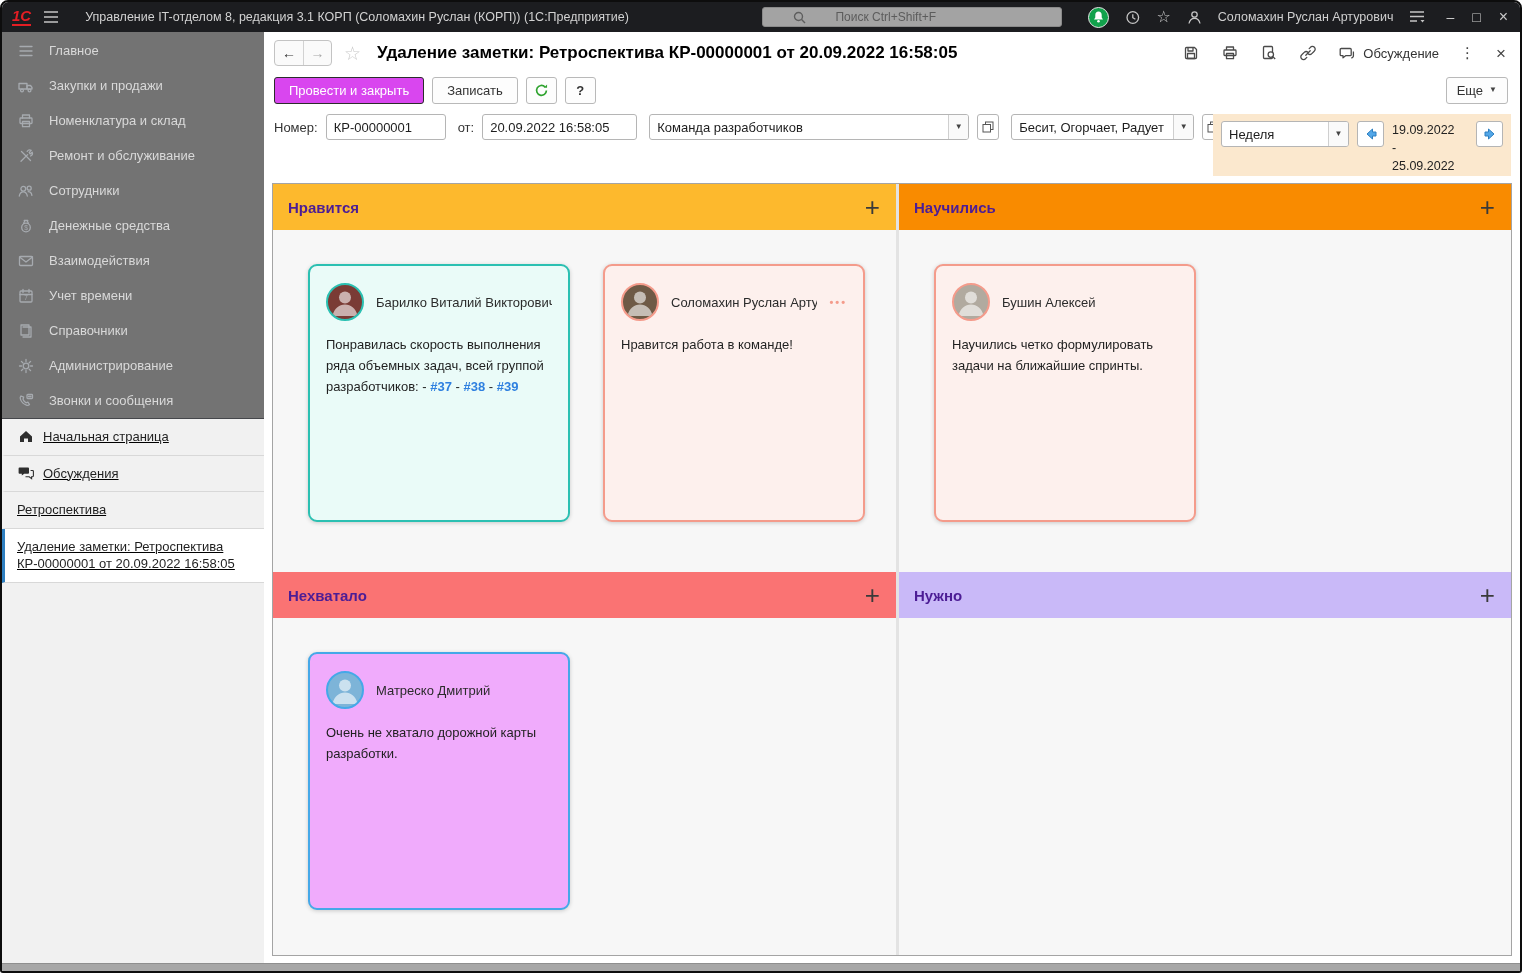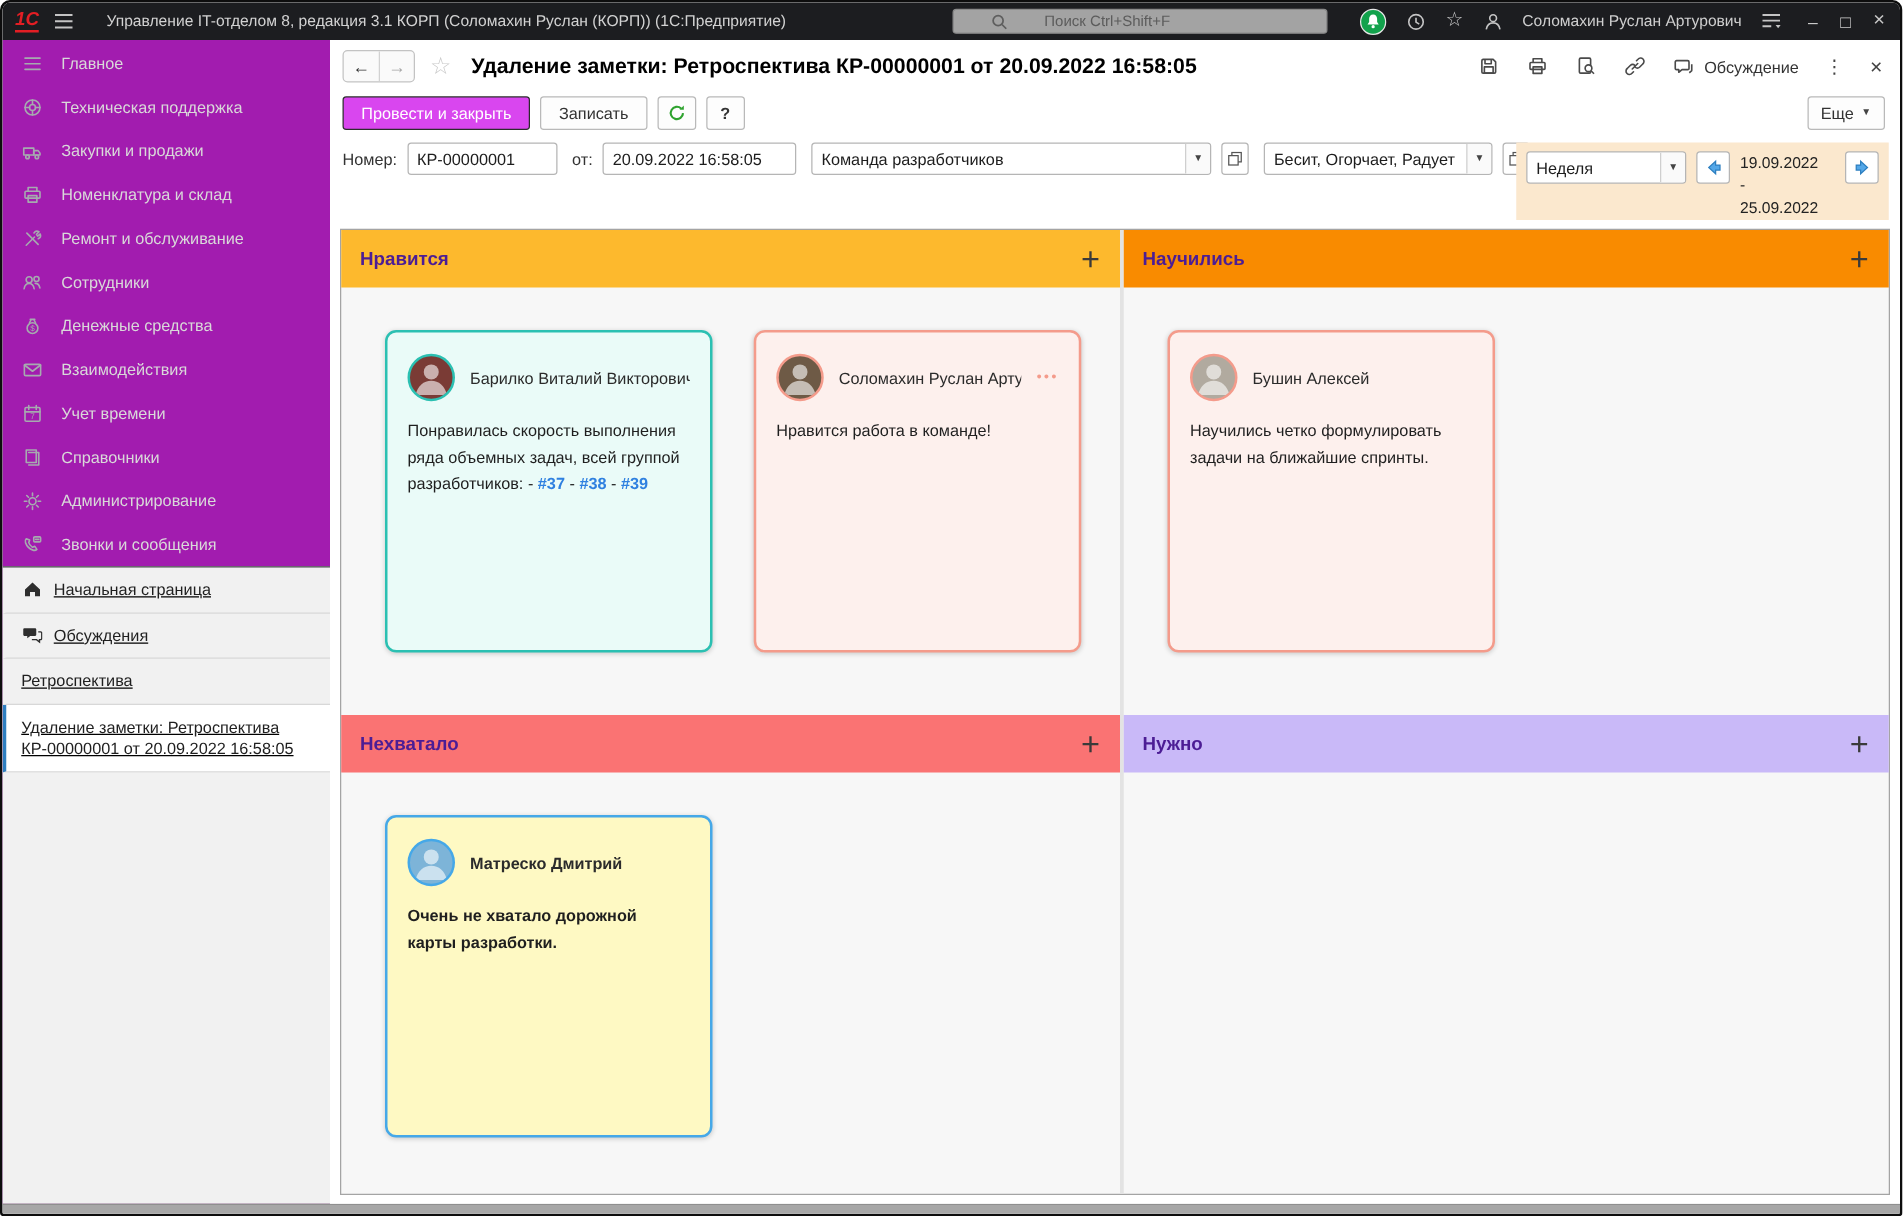--- a/index.html
+++ b/index.html
@@ -15,21 +15,21 @@
   .tb-search span{font-size:12px;color:#5c5c5c;padding-left:24px;}
   .tb-icons{display:flex;align-items:center;gap:15px;margin-left:14px;}
   .bell-wrap{width:21px;height:21px;border-radius:50%;background:#12a24c;display:flex;align-items:center;justify-content:center;border:1px solid #e8e8e8;}
   .tb-star{font-size:16px;color:#c4c4c4;line-height:1;}
   .tb-user{font-size:12.5px;color:#cfcfcf;white-space:nowrap;}
   .winctl{display:flex;align-items:center;gap:18px;margin-left:8px;color:#c9c9c9;}
   .winctl span{font-size:14px;line-height:1;}
 
   
   .shell{flex:1;display:flex;min-height:0;}
-  .sidebar{flex:0 0 262px;display:flex;flex-direction:column;background:#a21caf;min-height:0;}
+  .sidebar{flex:0 0 262px;display:flex;flex-direction:column;background:#737373;min-height:0;}
   .side-dark{padding-top:1px;}
   .side-item{height:35px;display:flex;align-items:center;gap:13px;padding:0 8px 0 14px;color:#d9d9d9;font-size:13px;cursor:default;}
   .side-ic{width:20px;display:flex;justify-content:center;align-items:center;}
   .side-light{flex:1;background:#f1f1f1;border-top:1px solid #45474b;overflow:hidden;text-decoration:underline;}
   .win-item{padding:9px 12px 9px 12px;border-bottom:1px solid #d8d8d8;font-size:13px;color:#1f1f1f;display:flex;gap:9px;align-items:flex-start;border-left:3px solid transparent;line-height:1.35;}
   .win-item .side-ic{width:17px;margin-top:0px;}
   .win-item.selected{background:#fff;border-left-color:#2e7fc0;}
 
   
   .main{flex:1;position:relative;display:flex;flex-direction:column;background:#fff;min-width:0;}
@@ -154,30 +154,20 @@
             <span class="side-ic">
               <svg width="18" height="18" viewBox="0 0 18 18" fill="none" stroke="#a6aaaf" stroke-width="1.3" stroke-linecap="round" stroke-linejoin="round">
                 <path d="M3 4.5h12M3 9h12M3 13.5h12"></path>
               </svg>
             </span>
             <span class="side-lb">Главное</span>
           </div>
           <div class="side-item">
             <span class="side-ic">
               <svg width="18" height="18" viewBox="0 0 18 18" fill="none" stroke="#a6aaaf" stroke-width="1.3" stroke-linecap="round" stroke-linejoin="round">
-                <circle cx="9" cy="9" r="6"></circle>
-                <circle cx="9" cy="9" r="2.4"></circle>
-                <path d="M9 3v3.6M9 11.4V15M3 9h3.6M11.4 9H15"></path>
-              </svg>
-            </span>
-            <span class="side-lb">Техническая поддержка</span>
-          </div>
-          <div class="side-item">
-            <span class="side-ic">
-              <svg width="18" height="18" viewBox="0 0 18 18" fill="none" stroke="#a6aaaf" stroke-width="1.3" stroke-linecap="round" stroke-linejoin="round">
                 <rect x="2" y="6.5" width="8" height="5.5"></rect>
                 <path d="M10 8.5h3.5l1.5 2v1.5h-5z"></path>
                 <circle cx="5" cy="13.5" r="1.4"></circle>
                 <circle cx="12.5" cy="13.5" r="1.4"></circle>
               </svg>
             </span>
             <span class="side-lb">Закупки и продажи</span>
           </div>
           <div class="side-item">
             <span class="side-ic">
@@ -458,21 +448,21 @@
                   <div class="card-text">Нравится работа в команде!</div>
                 </article>
               </div>
             </section>
             <section class="bsec grow" style="flex: 1 1 0%;">
               <header class="bsec-head" style="background: rgb(250, 115, 115);">
                 <span class="bsec-title">Нехватало</span>
                 <span class="bsec-plus">+</span>
               </header>
               <div class="cards bottom">
-                <article class="card" style="border-color: rgb(69, 168, 232); background: #fef9c3; font-weight: bold;">
+                <article class="card" style="border-color: rgb(69, 168, 232); background: #f0abfc;">
                   <div class="card-head">
                     <span class="avatar" style="border-color: rgb(69, 168, 232); background: rgb(125, 180, 216);">
                       <svg width="34" height="34" viewBox="0 0 34 34">
                         <circle cx="17" cy="12.5" r="6" fill="rgba(255,255,255,0.6)"></circle>
                         <path d="M4.5 31c1.5-7.5 6.5-11.5 12.5-11.5S28 23.5 29.5 31z" fill="rgba(255,255,255,0.6)"></path>
                       </svg>
                     </span>
                     <span class="card-author">Матреско Дмитрий</span>
                   </div>
                   <div class="card-text">Очень не хватало дорожной карты разработки.</div>

